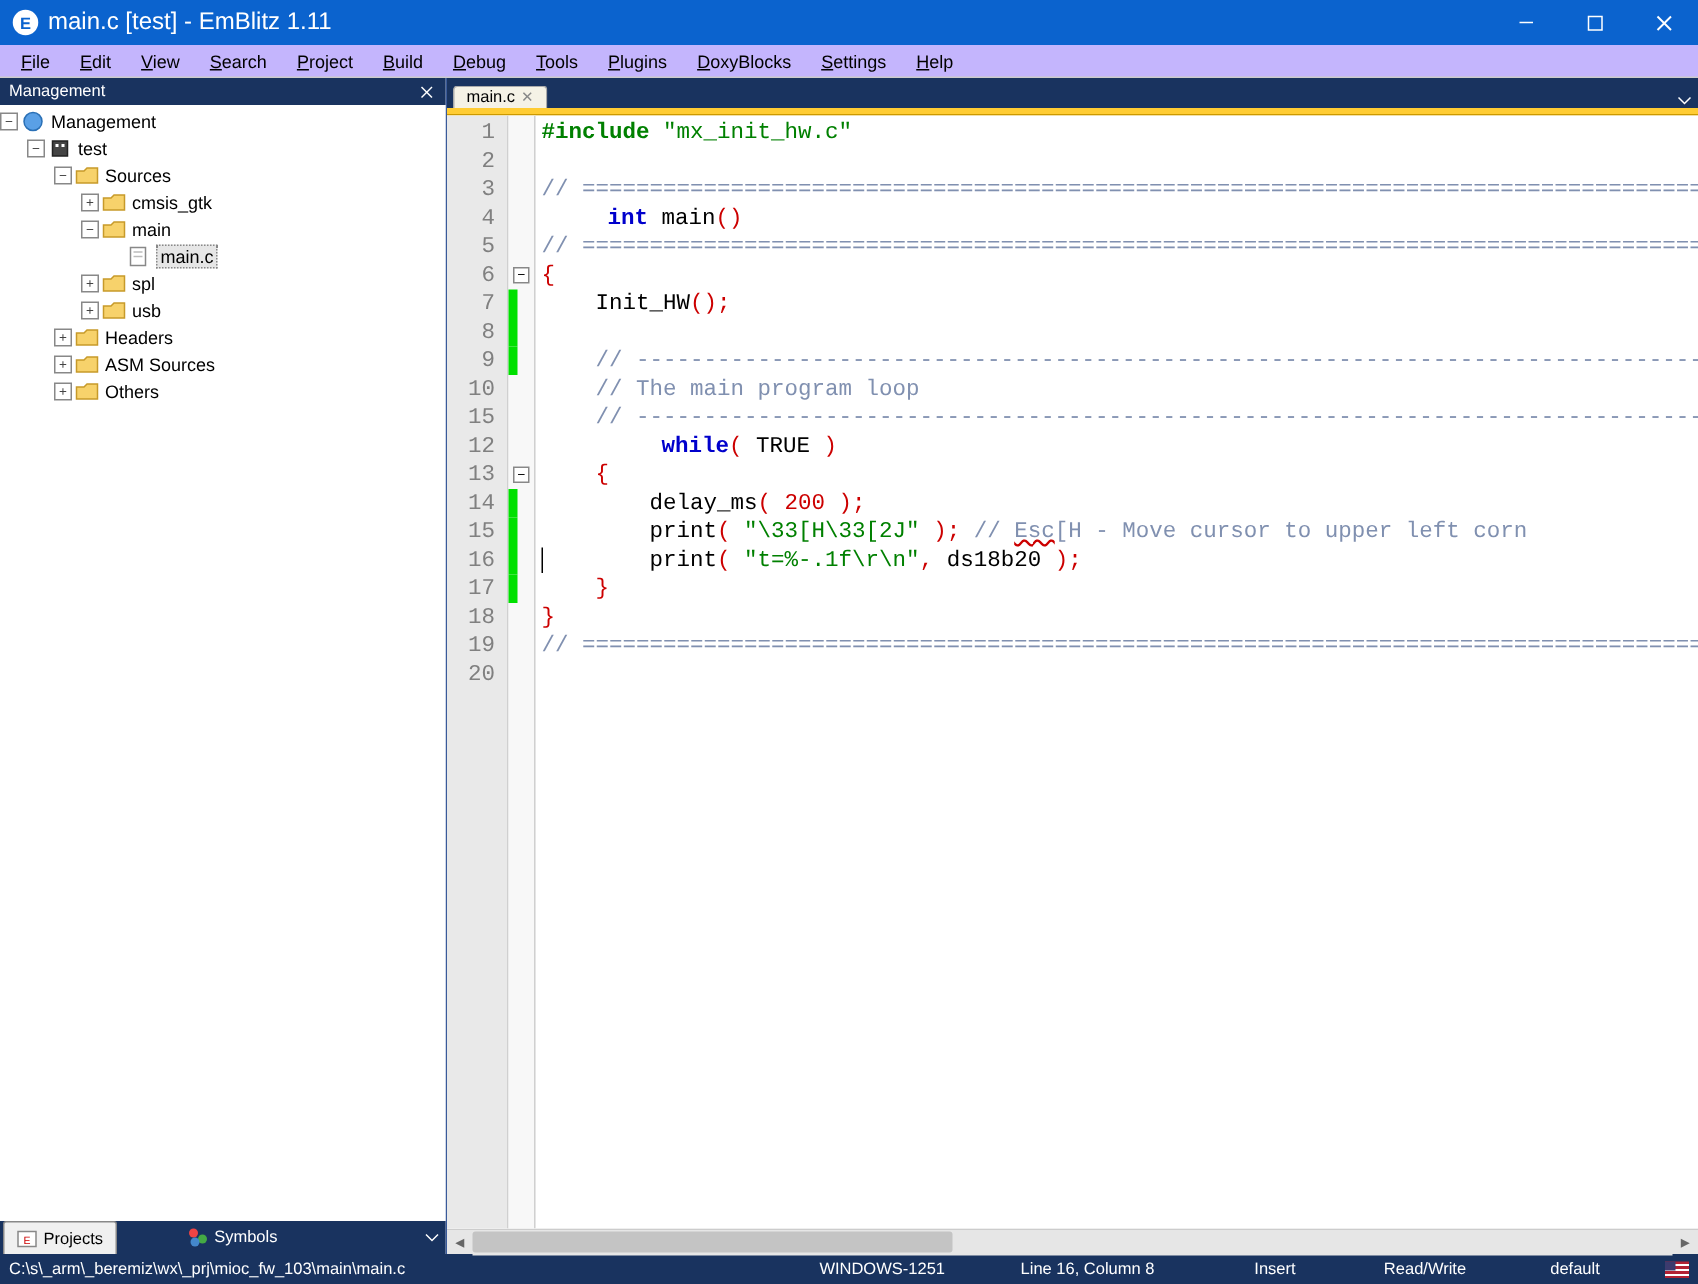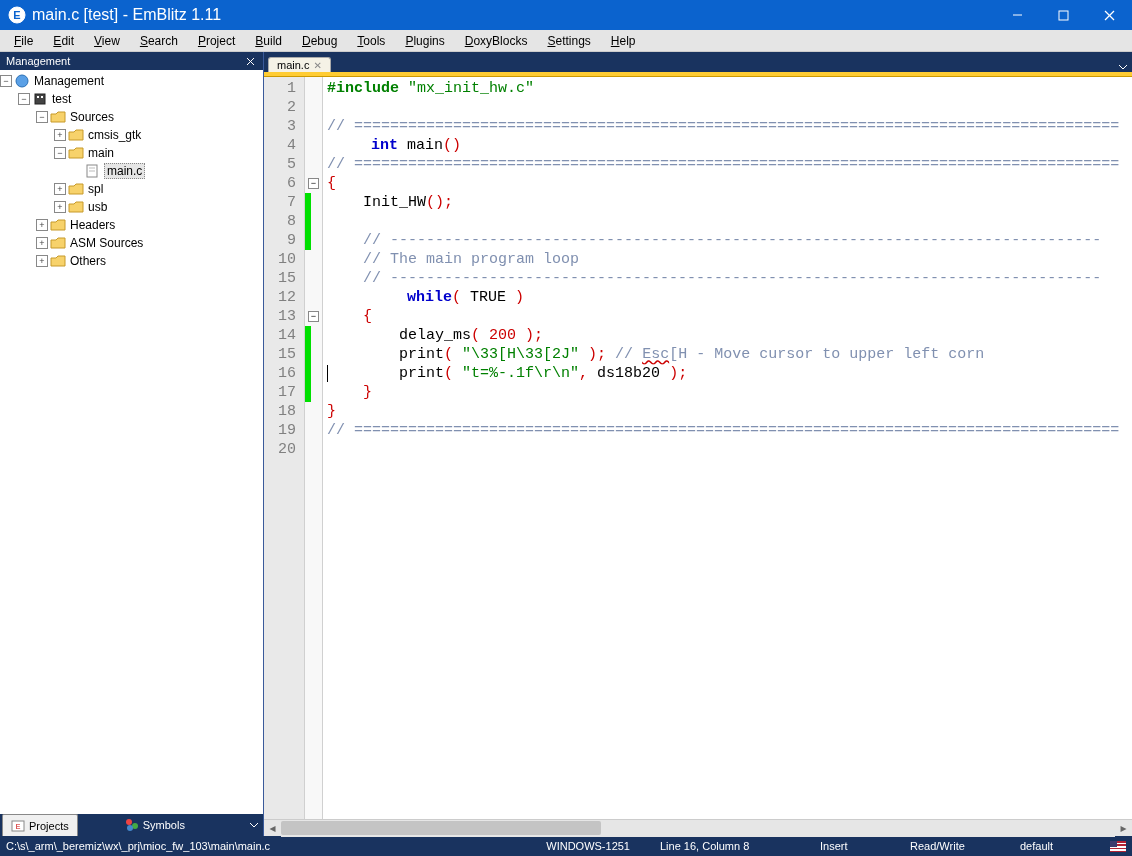--- a/index.html
+++ b/index.html
@@ -27,38 +27,38 @@
   margin-right: 6px;
 }
 .titlebar .title { flex: 1; font-size: 16px; }
 .titlebar .win-btns { display: flex; }
 .titlebar .win-btn {
   width: 46px; height: 30px;
   display: flex; align-items: center; justify-content: center;
   color: #fff;
 }
 .menubar {
-  background: #e5e5e5;
+  background: #c4b5fd;
   border-bottom: 1px solid #ccc;
   height: 22px;
   display: flex;
   align-items: center;
   padding: 0 4px;
 }
 .menubar .menu-item {
   padding: 2px 10px;
   font-size: 12px;
 }
 .workarea {
   flex: 1;
   display: flex;
   min-height: 0;
 }
 .panel-left {
-  width: 264px;
+  width: 298px;
   display: flex;
   flex-direction: column;
   border-right: 1px solid #3a5a9a;
 }
 .panel-header {
   background: #19335f;
   color: #fff;
   font-size: 11px;
   padding: 2px 6px;
   display: flex;
@@ -233,20 +233,21 @@
 .hscroll .thumb { position:absolute; left:0; top:1px; height:14px; width:320px; background:#c4c4c4; border-radius:2px; }
 .statusbar {
   background: #19335f;
   color: #fff;
   height: 20px;
   display: flex;
   align-items: center;
   font-size: 11px;
   padding: 0 6px;
   gap: 30px;
+  text-align: center;
 }
 .statusbar .sb-cell { white-space: nowrap; }
 .statusbar .sb-spacer { flex: 1; }
 .flag {
   width: 16px; height: 11px;
   background: linear-gradient(to bottom, #b22234 0 15%, #fff 15% 30%, #b22234 30% 45%, #fff 45% 60%, #b22234 60% 75%, #fff 75% 90%, #b22234 90% 100%);
   position: relative;
 }
 .flag::before {
   content:"";position:absolute;left:0;top:0;width:7px;height:6px;background:#3c3b6e;

